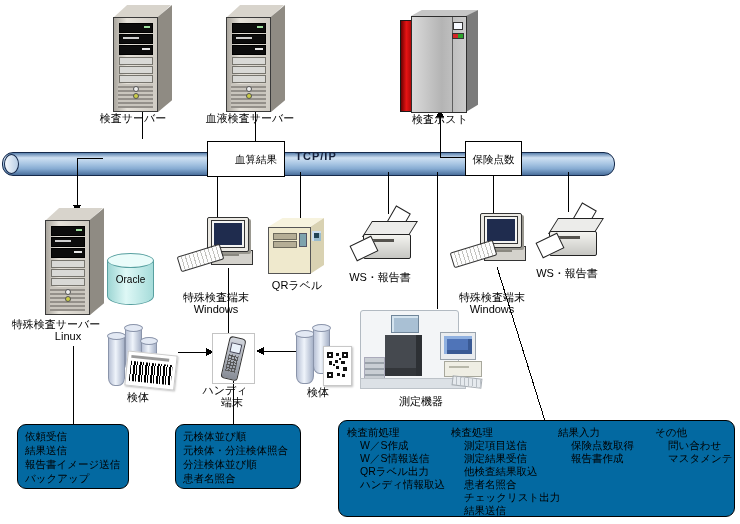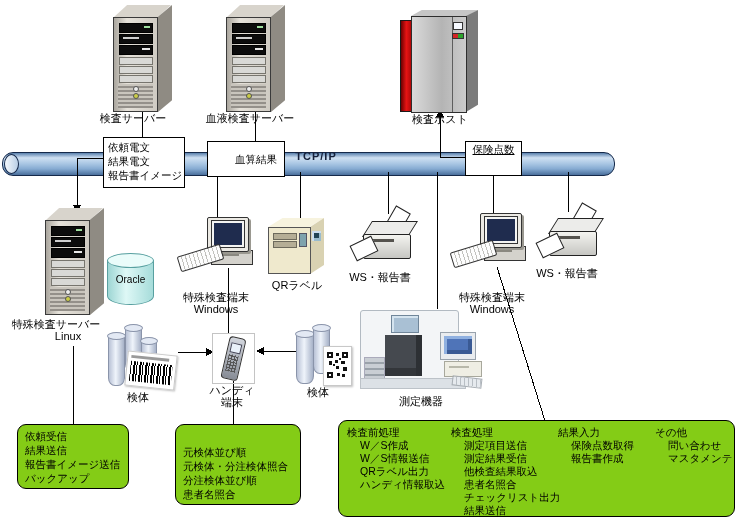--- a/index.html
+++ b/index.html
@@ -12,21 +12,21 @@
         background:linear-gradient(180deg,#5a81ad 0%,#cfe0f2 22%,#aac7e4 48%,#86abd2 72%,#4a6f9c 100%);
         border:1px solid #15294a;border-radius:11px;}
   .pipe-cap{position:absolute;left:1px;top:1px;width:13px;height:18px;border-radius:50%;
         background:linear-gradient(90deg,#f4f8fc,#b9cfe6);border:1px solid #15294a;}
   .bus-label{position:absolute;left:276px;top:150px;width:80px;z-index:4;
         font-size:15px;font-weight:bold;letter-spacing:1px;color:#15203a;}
   
   .tag{position:absolute;background:#fff;border:1px solid #000;z-index:4;font-size:10.5px;line-height:14px;}
   .tag-order{left:103px;top:137px;width:76px;height:47px;padding:2px 0 0 4px;}
   .tag-cbc{left:207px;top:141px;width:56px;height:34px;display:flex;align-items:center;justify-content:center;padding-left:20px;}
-  .tag-ins{left:465px;top:141px;width:55px;height:33px;display:flex;align-items:flex-start;justify-content:center;text-decoration:underline;}
+  .tag-ins{left:465px;top:141px;width:55px;height:33px;display:flex;align-items:center;justify-content:center;}
   
   .lbl{position:absolute;font-size:11px;text-align:center;white-space:nowrap;z-index:5;}
   
   .tower{position:absolute;width:59px;height:107px;z-index:3;}
   .tw-front{position:absolute;left:0;top:12px;width:43px;height:93px;border:1px solid #3a3a3a;
             background:linear-gradient(90deg,#aaa69e,#e6e2da 30%,#cfcbc3);}
   .tw-side{position:absolute;left:45px;top:0;width:14px;height:107px;background:#8f8b83;
            clip-path:polygon(0 11%,100% 0,100% 89%,0 100%);}
   .tw-top{position:absolute;left:1px;top:0;width:57px;height:12px;background:#d8d4cc;
           clip-path:polygon(0 100%,23% 0,100% 0,77% 100%);}
@@ -126,24 +126,24 @@
         background:repeating-linear-gradient(180deg,#c9ced4 0 4px,#9aa2aa 4px 6px);border:1px solid #aab;}
   .an-base{position:absolute;left:0;top:74px;width:104px;height:9px;background:#dce1e6;border:1px solid #bcc2c8;}
   .an-mon{position:absolute;left:80px;top:28px;width:34px;height:26px;background:#e9ecef;border:1px solid #98a2ac;}
   .an-mon i{position:absolute;display:block;left:3px;top:3px;right:3px;bottom:5px;background:#4f74b8;
         box-shadow:inset 3px 3px 0 #8fb0e0,inset -4px -4px 0 #3a5a94;}
   .an-pc{position:absolute;left:84px;top:57px;width:36px;height:14px;background:#efeee4;border:1px solid #a8a89c;}
   .an-pc i{position:absolute;display:block;left:4px;top:4px;width:20px;height:2px;background:#b8b8aa;}
   .an-kbd{position:absolute;left:92px;top:73px;width:28px;height:8px;border:1px solid #a8aeb4;
         background:repeating-linear-gradient(90deg,#e6eaee 0 3px,#b8bec4 3px 4px);transform:rotate(7deg);}
   
-  .note{position:absolute;background:#84cc16;border:1.5px solid #000;border-radius:9px;z-index:2;
+  .note{position:absolute;background:#0369a1;border:1.5px solid #000;border-radius:9px;z-index:2;
         font-size:10.5px;line-height:14px;}
   .note-server{left:17px;top:424px;width:103px;height:59px;padding:4px 0 0 7px;}
-  .note-handy{left:175px;top:424px;width:117px;height:59px;padding:20px 0 0 7px;}
+  .note-handy{left:175px;top:424px;width:117px;height:59px;padding:4px 0 0 7px;}
   .note-term{left:338px;top:420px;width:395px;height:95px;line-height:13px;}
   .n3col{position:absolute;top:5px;white-space:nowrap;}
   .n3col .itm{margin-left:13px;}
 </style>
 </head>
 <body>
 
 <div id="canvas">
 
   <div class="pipe">
@@ -172,25 +172,20 @@
       <line x1="298" y1="351" x2="264" y2="351"></line>
     </g>
     <g fill="#000" stroke="none">
       <polygon points="73,205 81,205 77,213"></polygon>
       <polygon points="436,117 444,117 440,109"></polygon>
       <polygon points="206,348 206,356 214,352"></polygon>
       <polygon points="264,347 264,355 256,351"></polygon>
     </g>
   </svg>
 
-  <div class="tag tag-order">
-    <div>依頼電文</div>
-    <div>結果電文</div>
-    <div>報告書イメージ</div>
-  </div>
   <div class="tag tag-cbc">
     <span>血算結果</span>
   </div>
   <div class="tag tag-ins">
     <span>保険点数</span>
   </div>
 
   <div class="tower" style="left:113px;top:5px">
     <div class="tw-top"></div>
     <div class="tw-side"></div>
@@ -342,21 +337,21 @@
     <div class="bc-label" style="left:20px;top:27px;width:48px;height:33px">
       <div class="bc-text"></div>
       <div class="bc-bars"></div>
     </div>
   </div>
   <div class="lbl" style="left:108px;top:390px;width:60px">検体</div>
 
   <div class="handy">
     <div class="handy-dev"></div>
   </div>
-  <div class="lbl" style="left:207px;top:383px;width:50px">ハンディ</div>
+  <div class="lbl" style="left:200px;top:383px;width:50px">ハンディ</div>
   <div class="lbl" style="left:207px;top:395px;width:50px">端末</div>
 
   <div class="tubes" style="left:296px;top:326px;width:58px;height:64px">
     <div class="tube" style="left:0;top:6px;width:16px;height:50px"></div>
     <div class="tube" style="left:17px;top:0;width:15px;height:46px"></div>
     <div class="qr-label" style="left:27px;top:20px;width:27px;height:38px">
       <svg width="21" height="26" style="position:absolute;left:3px;top:5px" viewBox="0 0 21 26">
         <rect x="0" y="0" width="6" height="6" fill="#111"></rect>
           <rect x="2" y="2" width="2" height="2" fill="#fff"></rect>
         <rect x="15" y="0" width="6" height="6" fill="#111"></rect>

